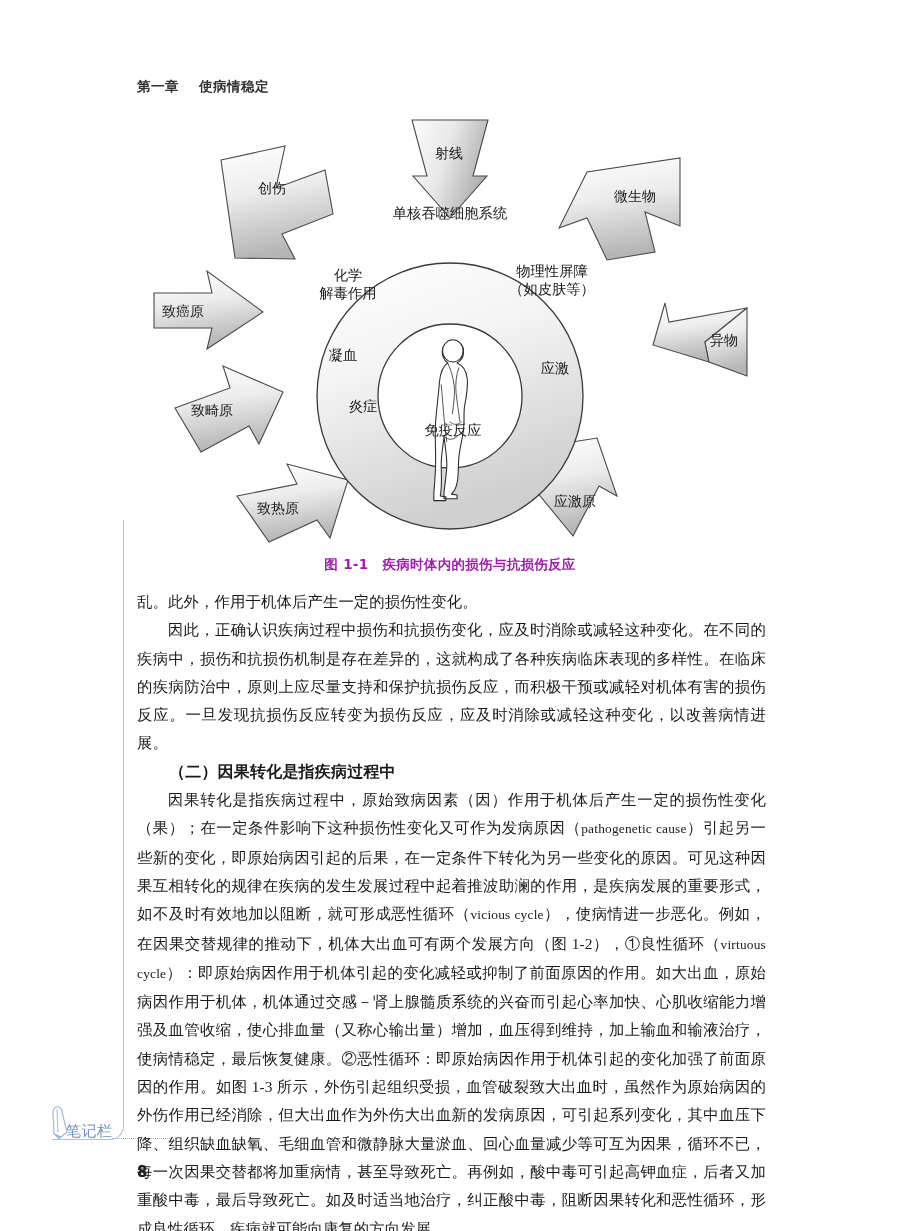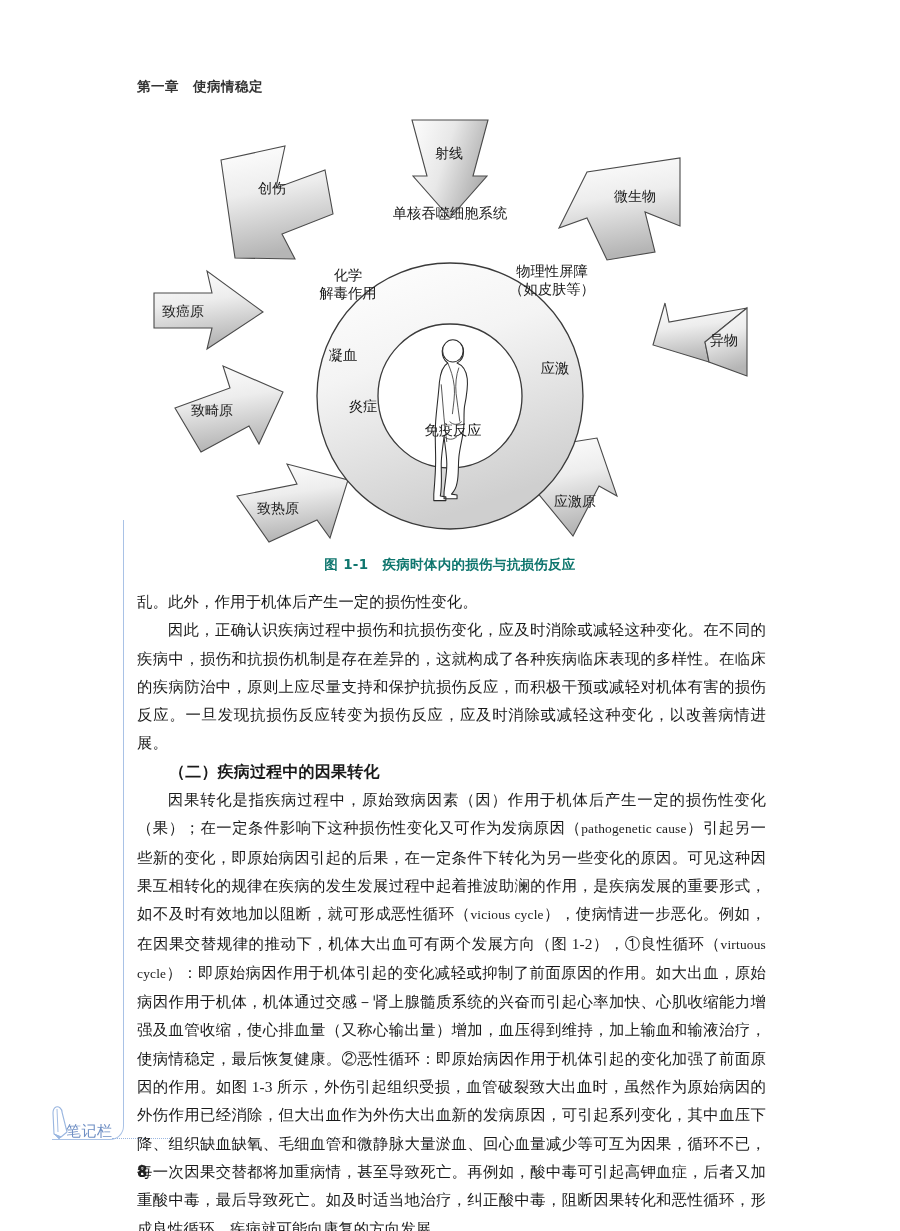--- a/index.html
+++ b/index.html
@@ -20,39 +20,39 @@
   .running-head {
     position: absolute;
     left: 137px;
     top: 78px;
     font-size: 13.5px;
     letter-spacing: 0.5px;
     color: #333333;
     font-family: "DejaVu Sans", "Liberation Sans", sans-serif;
     font-weight: 600;
   }
-  .running-head .chap-label { margin-right: 14px; }
+  .running-head .chap-label { margin-right: 20px; }
 
   
   .figure {
     position: absolute;
     left: 135px;
     top: 108px;
     width: 630px;
     height: 470px;
   }
   .figure svg { display: block; }
 
   .fig-caption {
     position: absolute;
     left: 0;
     top: 448px;
     width: 630px;
     text-align: center;
-    color: #0f766e;
+    color: #a21caf;
     font-size: 13.5px;
     font-weight: 700;
     font-family: "DejaVu Sans", "Liberation Sans", sans-serif;
     letter-spacing: 0.3px;
   }
   .fig-caption .gap { display: inline-block; width: 14px; }
 
   
   .body-col {
     position: absolute;
@@ -257,18 +257,18 @@
 <svg class="pen-icon" viewBox="0 0 26 34">
   <path d="M7,2 C10,1 13,4 13,7 L18,27 L12,32 L5,29 L4,8 C4,5 5,3 7,2 Z" fill="#ffffff" stroke="#9ab6e0" stroke-width="1.1" stroke-linejoin="round"></path>
   <path d="M8,4 L9,27" fill="none" stroke="#9ab6e0" stroke-width="0.9"></path>
   <path d="M5,29 L12,32 L10,34 Z" fill="#9ab6e0" stroke="#9ab6e0" stroke-width="0.7"></path>
 </svg>
 <div class="note-label">笔记栏</div>
 
 <div class="body-col">
   <p class="para">乱。此外，作用于机体后产生一定的损伤性变化。</p>
   <p class="para indent">因此，正确认识疾病过程中损伤和抗损伤变化，应及时消除或减轻这种变化。在不同的疾病中，损伤和抗损伤机制是存在差异的，这就构成了各种疾病临床表现的多样性。在临床的疾病防治中，原则上应尽量支持和保护抗损伤反应，而积极干预或减轻对机体有害的损伤反应。一旦发现抗损伤反应转变为损伤反应，应及时消除或减轻这种变化，以改善病情进展。</p>
-  <h3 class="sub-head">（二）疾病过程中的因果转化</h3>
+  <h3 class="sub-head">（二）因果转化是指疾病过程中</h3>
   <p class="para indent" id="para-causality"><span>因果转化是指疾病过程中，原始致病因素（因）作用于机体后产生一定的损伤性变化（果）；在一定条件影响下这种损伤性变化又可作为发病原因（</span><span class="latin">pathogenetic cause</span><span>）引起另一些新的变化，即原始病因引起的后果，在一定条件下转化为另一些变化的原因。可见这种因果互相转化的规律在疾病的发生发展过程中起着推波助澜的作用，是疾病发展的重要形式，如不及时有效地加以阻断，就可形成恶性循环（</span><span class="latin">vicious cycle</span><span>），使病情进一步恶化。例如，在因果交替规律的推动下，机体大出血可有两个发展方向（图 1-2），①良性循环（</span><span class="latin">virtuous cycle</span><span>）：即原始病因作用于机体引起的变化减轻或抑制了前面原因的作用。如大出血，原始病因作用于机体，机体通过交感－肾上腺髓质系统的兴奋而引起心率加快、心肌收缩能力增强及血管收缩，使心排血量（又称心输出量）增加，血压得到维持，加上输血和输液治疗，使病情稳定，最后恢复健康。②恶性循环：即原始病因作用于机体引起的变化加强了前面原因的作用。如图 1-3 所示，外伤引起组织受损，血管破裂致大出血时，虽然作为原始病因的外伤作用已经消除，但大出血作为外伤大出血新的发病原因，可引起系列变化，其中血压下降、组织缺血缺氧、毛细血管和微静脉大量淤血、回心血量减少等可互为因果，循环不已，每一次因果交替都将加重病情，甚至导致死亡。再例如，酸中毒可引起高钾血症，后者又加重酸中毒，最后导致死亡。如及时适当地治疗，纠正酸中毒，阻断因果转化和恶性循环，形成良性循环，疾病就可能向康复的方向发展。</span></p>
 
 </div>
 
 <div class="page-number">8</div>
 
 </body></html>

